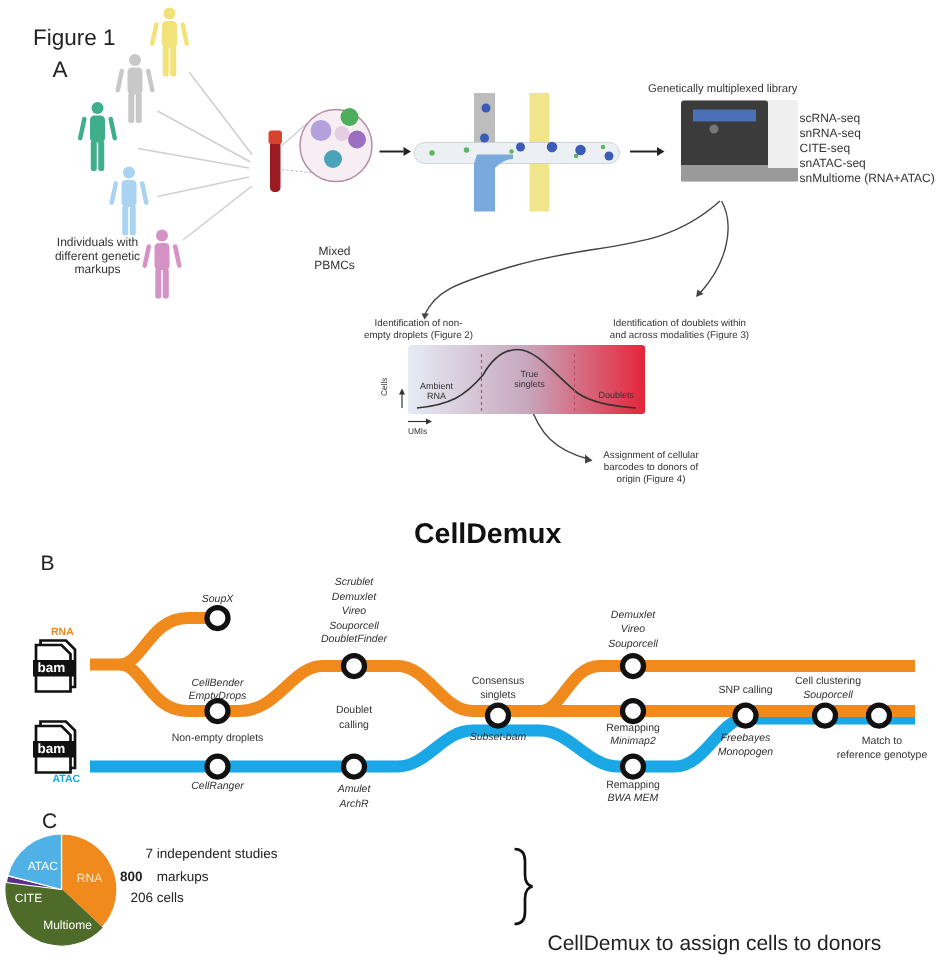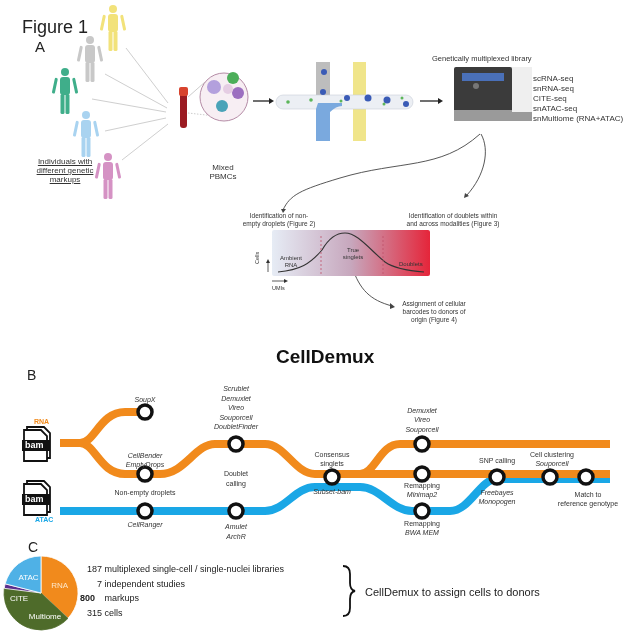--- a/index.html
+++ b/index.html
@@ -8,21 +8,21 @@
   .t { position:absolute; font-family:"Liberation Sans", sans-serif; color:#333; white-space:nowrap; }
   .c { text-align:center; }
   .it { font-style:italic; }
   svg { position:absolute; left:0; top:0; }
   .lib-list div { line-height:10px; }
   .stats div { line-height:14.5px; }
 </style>
 </head>
 <body>
 
-<div class="t" style="left:22px;top:17px;font-size:18px;color:#222;">Figure 1</div>
+<div class="t" style="left:22px;top:17px;font-size:15px;color:#222;">Figure 1</div>
 <div class="t" style="left:35px;top:38px;font-size:15px;color:#222;">A</div>
 
 <svg width="634" height="640">
 
   <g stroke="#cfcfcf" stroke-width="1">
     <line x1="126" y1="48" x2="168" y2="103"></line>
     <line x1="105" y1="74" x2="167" y2="108"></line>
     <line x1="92" y1="99" x2="166" y2="112"></line>
     <line x1="105" y1="131" x2="166" y2="118"></line>
     <line x1="122" y1="160" x2="168" y2="124"></line>
@@ -144,21 +144,21 @@
   <path d="M278 272 C 300 270, 310 264, 322 250 C 330 236, 338 233, 345 233 C 358 233, 370 250, 385 262 C 395 269, 410 271, 424 272" fill="none" stroke="#333" stroke-width="1.1"></path>
   <line x1="321" y1="236" x2="321" y2="275" stroke="#c0506a" stroke-width="0.8" stroke-dasharray="2 2"></line>
   <line x1="383" y1="236" x2="383" y2="275" stroke="#c0506a" stroke-width="0.8" stroke-dasharray="2 2"></line>
 
   <line x1="268" y1="272" x2="268" y2="262" stroke="#333" stroke-width="0.8"></line>
   <polygon points="266,263 270,263 268,259" fill="#333"></polygon>
   <line x1="272" y1="281" x2="285" y2="281" stroke="#333" stroke-width="0.8"></line>
   <polygon points="284,279 284,283 288,281" fill="#333"></polygon>
 </svg>
 
-<div class="t c" style="left:28px;top:157px;width:74px;font-size:8px;line-height:9px;text-decoration:underline;">
+<div class="t c" style="left:28px;top:157px;width:74px;font-size:8px;line-height:9px;">
   <div>Individuals with</div>
   <div>different genetic</div>
   <div>markups</div>
 </div>
 <div class="t c" style="left:200px;top:118px;width:46px;font-size:8px;line-height:9px;margin-top:45px;">
   <div>Mixed</div>
   <div>PBMCs</div>
 </div>
 <div class="t" style="left:432px;top:54px;font-size:7.5px;">Genetically multiplexed library</div>
 <div class="t lib-list" style="left:533px;top:74px;font-size:8px;">
@@ -306,22 +306,21 @@
     <path d="M41,593 L67.97183921459222,618.3282429193615 A37,37 0 0 1 5.162423038240647,602.2015258250996 Z" fill="#4e6b2a" stroke="#4e6b2a" stroke-width="0.8"></path>
     <text x="45" y="619" text-anchor="middle" font-family="&quot;Liberation Sans&quot;, sans-serif" font-size="8" fill="#ffffff">Multiome</text>
     <path d="M41,593 L5.162423038240647,602.2015258250996 A37,37 0 0 1 4.291756051364324,588.3626703581207 Z" fill="#4e6b2a" stroke="#4e6b2a" stroke-width="0.8"></path>
     <text x="19" y="601" text-anchor="middle" font-family="&quot;Liberation Sans&quot;, sans-serif" font-size="8" fill="#ffffff">CITE</text>
     <path d="M41,593 L4.291756051364324,588.3626703581207 A37,37 0 0 1 5.162423038240654,583.7984741749003 Z" fill="#5b2e8c" stroke="#ffffff" stroke-width="0.8"></path>
     <path d="M41,593 L5.162423038240654,583.7984741749003 A37,37 0 0 1 41.00000000000003,556 Z" fill="#4fb1e6" stroke="#ffffff" stroke-width="0.8"></path>
     <text x="28.527341458161942" y="579.9203454981547" text-anchor="middle" font-family="&quot;Liberation Sans&quot;, sans-serif" font-size="8" fill="#ffffff">ATAC</text>
   </svg>
 
 <div class="t stats" style="left:80px;top:562px;font-size:9px;color:#222;">
-  <div><span style="display:inline-block;width:22px;text-align:right;">187</span> <span>multiplexed single-cell / single-nuclei libraries</span></div>
   <div><span style="display:inline-block;width:22px;text-align:right;">7</span> <span>independent studies</span></div>
   <div><span style="display:inline-block;width:22px;font-weight:bold;">800</span> <span>markups</span></div>
-  <div><span style="display:inline-block;width:22px;text-align:right;">315</span> <span>cells</span></div>
+  <div><span style="display:inline-block;width:22px;text-align:right;">206</span> <span>cells</span></div>
 </div>
 
 <svg width="634" height="640">
   <path d="M343 566 Q 350 566, 350 574 L 350 583 Q 350 590, 355 591 Q 350 592, 350 599 L 350 608 Q 350 616, 343 616" fill="none" stroke="#111" stroke-width="1.8"></path>
 </svg>
-<div class="t" style="left:365px;top:586px;font-size:11px;color:#222;">CellDemux to assign cells to donors</div>
+<div class="t" style="left:365px;top:620px;font-size:14px;color:#222;">CellDemux to assign cells to donors</div>
 
 </body></html>

